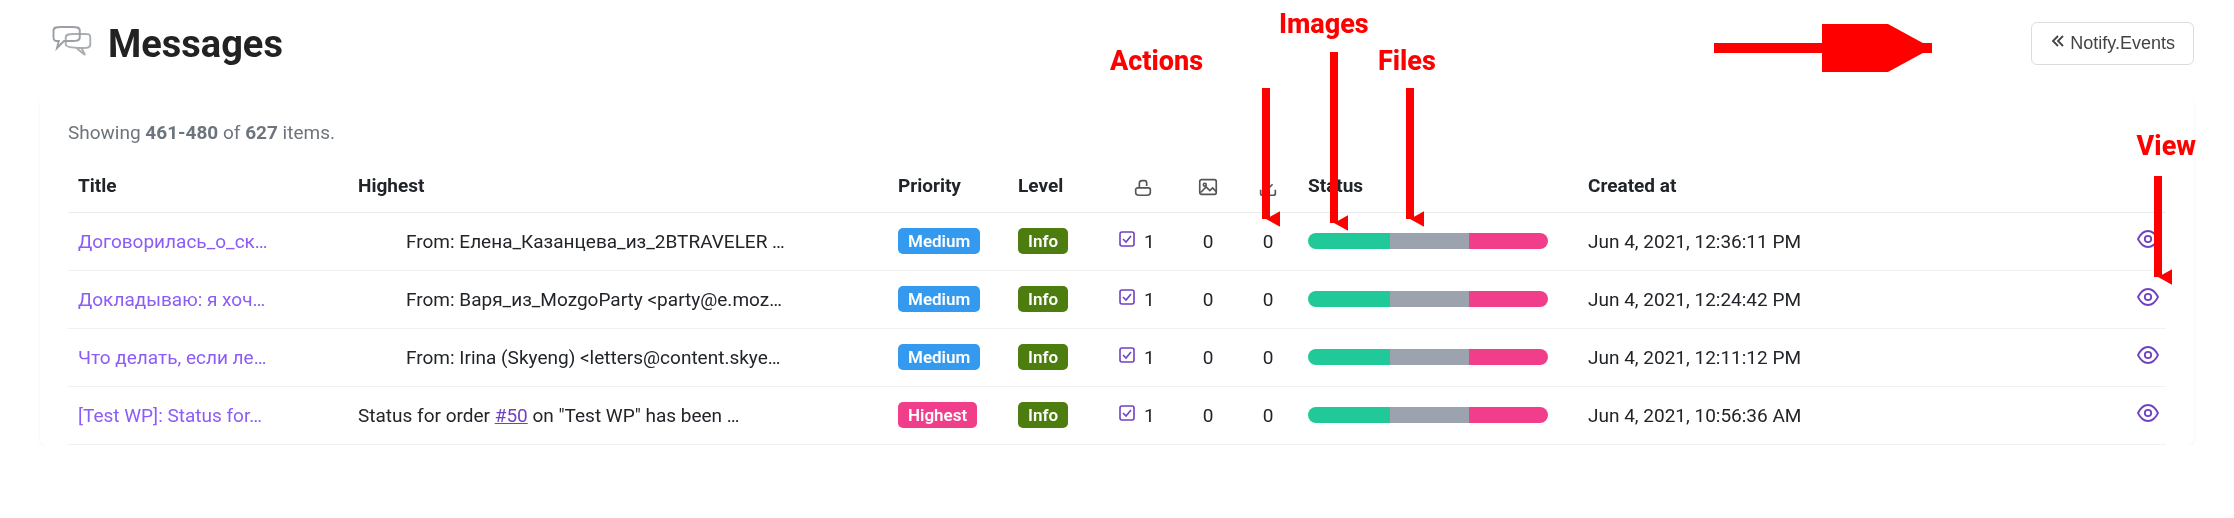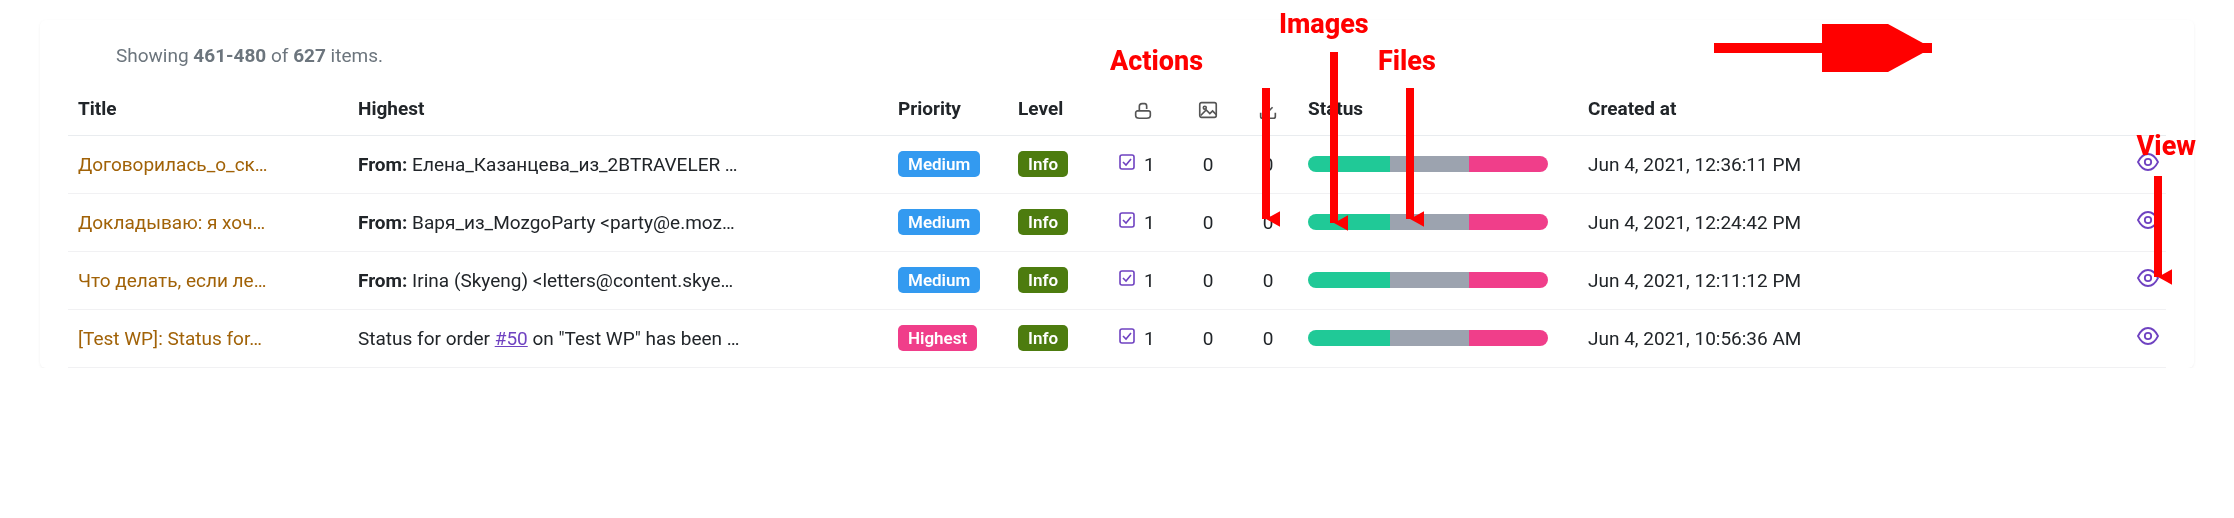--- a/index.html
+++ b/index.html
@@ -48,21 +48,20 @@
   .panel {
     background: #fff;
     border-radius: 6px;
     padding: 24px 28px 0 28px;
     box-shadow: 0 1px 3px rgba(0,0,0,0.06);
   }
   .showing {
     color: #6c757d;
     font-size: 19px;
     margin-bottom: 16px;
-    margin-left: 48px;
   }
   .showing b { color: #6c757d; font-weight: 700; }
   table {
     width: 100%;
     border-collapse: collapse;
   }
   thead th {
     text-align: left;
     font-weight: 700;
     font-size: 19px;
@@ -73,24 +72,24 @@
   }
   tbody td {
     padding: 14px 10px;
     border-bottom: 1px solid #f1f1f3;
     font-size: 19px;
     color: #212529;
     white-space: nowrap;
     vertical-align: middle;
   }
   .col-title a {
-    color: #a16207;
+    color: #8b5cf6;
     text-decoration: none;
   }
-  .preview-from { font-weight: 700; }
+  .preview-from { font-weight: 400; margin-left: 48px; }
   .preview-rest a {
     color: #6f42c1;
     text-decoration: underline;
   }
   .badge {
     display: inline-block;
     padding: 3px 10px;
     border-radius: 5px;
     color: #fff;
     font-size: 17px;
@@ -128,20 +127,40 @@
     position: absolute;
     pointer-events: none;
   }
   .anno-arrow svg { display: block; }
 </style>
 </head>
 <body>
 
 <div class="page">
 
+  <div class="header-row">
+    <div class="header-left">
+      <span class="header-icon">
+        <svg viewBox="0 0 48 40" fill="none" stroke="#9aa0a6" stroke-width="2.2">
+          <path d="M4 8 C4 4 8 4 12 4 L26 4 C30 4 34 4 34 8 L34 16 C34 20 30 20 26 20 L16 20 L8 28 L10 20 C6 20 4 20 4 16 Z"></path>
+          <path d="M18 16 C18 12 22 12 26 12 L40 12 C44 12 46 12 46 16 L46 24 C46 28 42 28 38 28 L30 28 L40 36 L36 28 C38 28 18 28 18 24 Z" opacity="0.85"></path>
+        </svg>
+      </span>
+      <span class="page-title">Messages</span>
+    </div>
+    <button class="notify-btn">
+      <span>
+        <svg width="16" height="16" viewBox="0 0 16 16" fill="none" stroke="#444" stroke-width="1.8">
+          <path d="M8 3 L3 8 L8 13"></path>
+            <path d="M13 3 L8 8 L13 13"></path>
+        </svg>
+      </span>
+      <span>Notify.Events</span>
+    </button>
+  </div>
 
   <div class="panel">
     <div class="showing">
       <span>Showing </span><b>461-480</b><span> of </span><b>627</b><span> items.</span>
     </div>
 
     <table>
       <thead>
         <tr>
           <th style="width:280px">Title</th>

